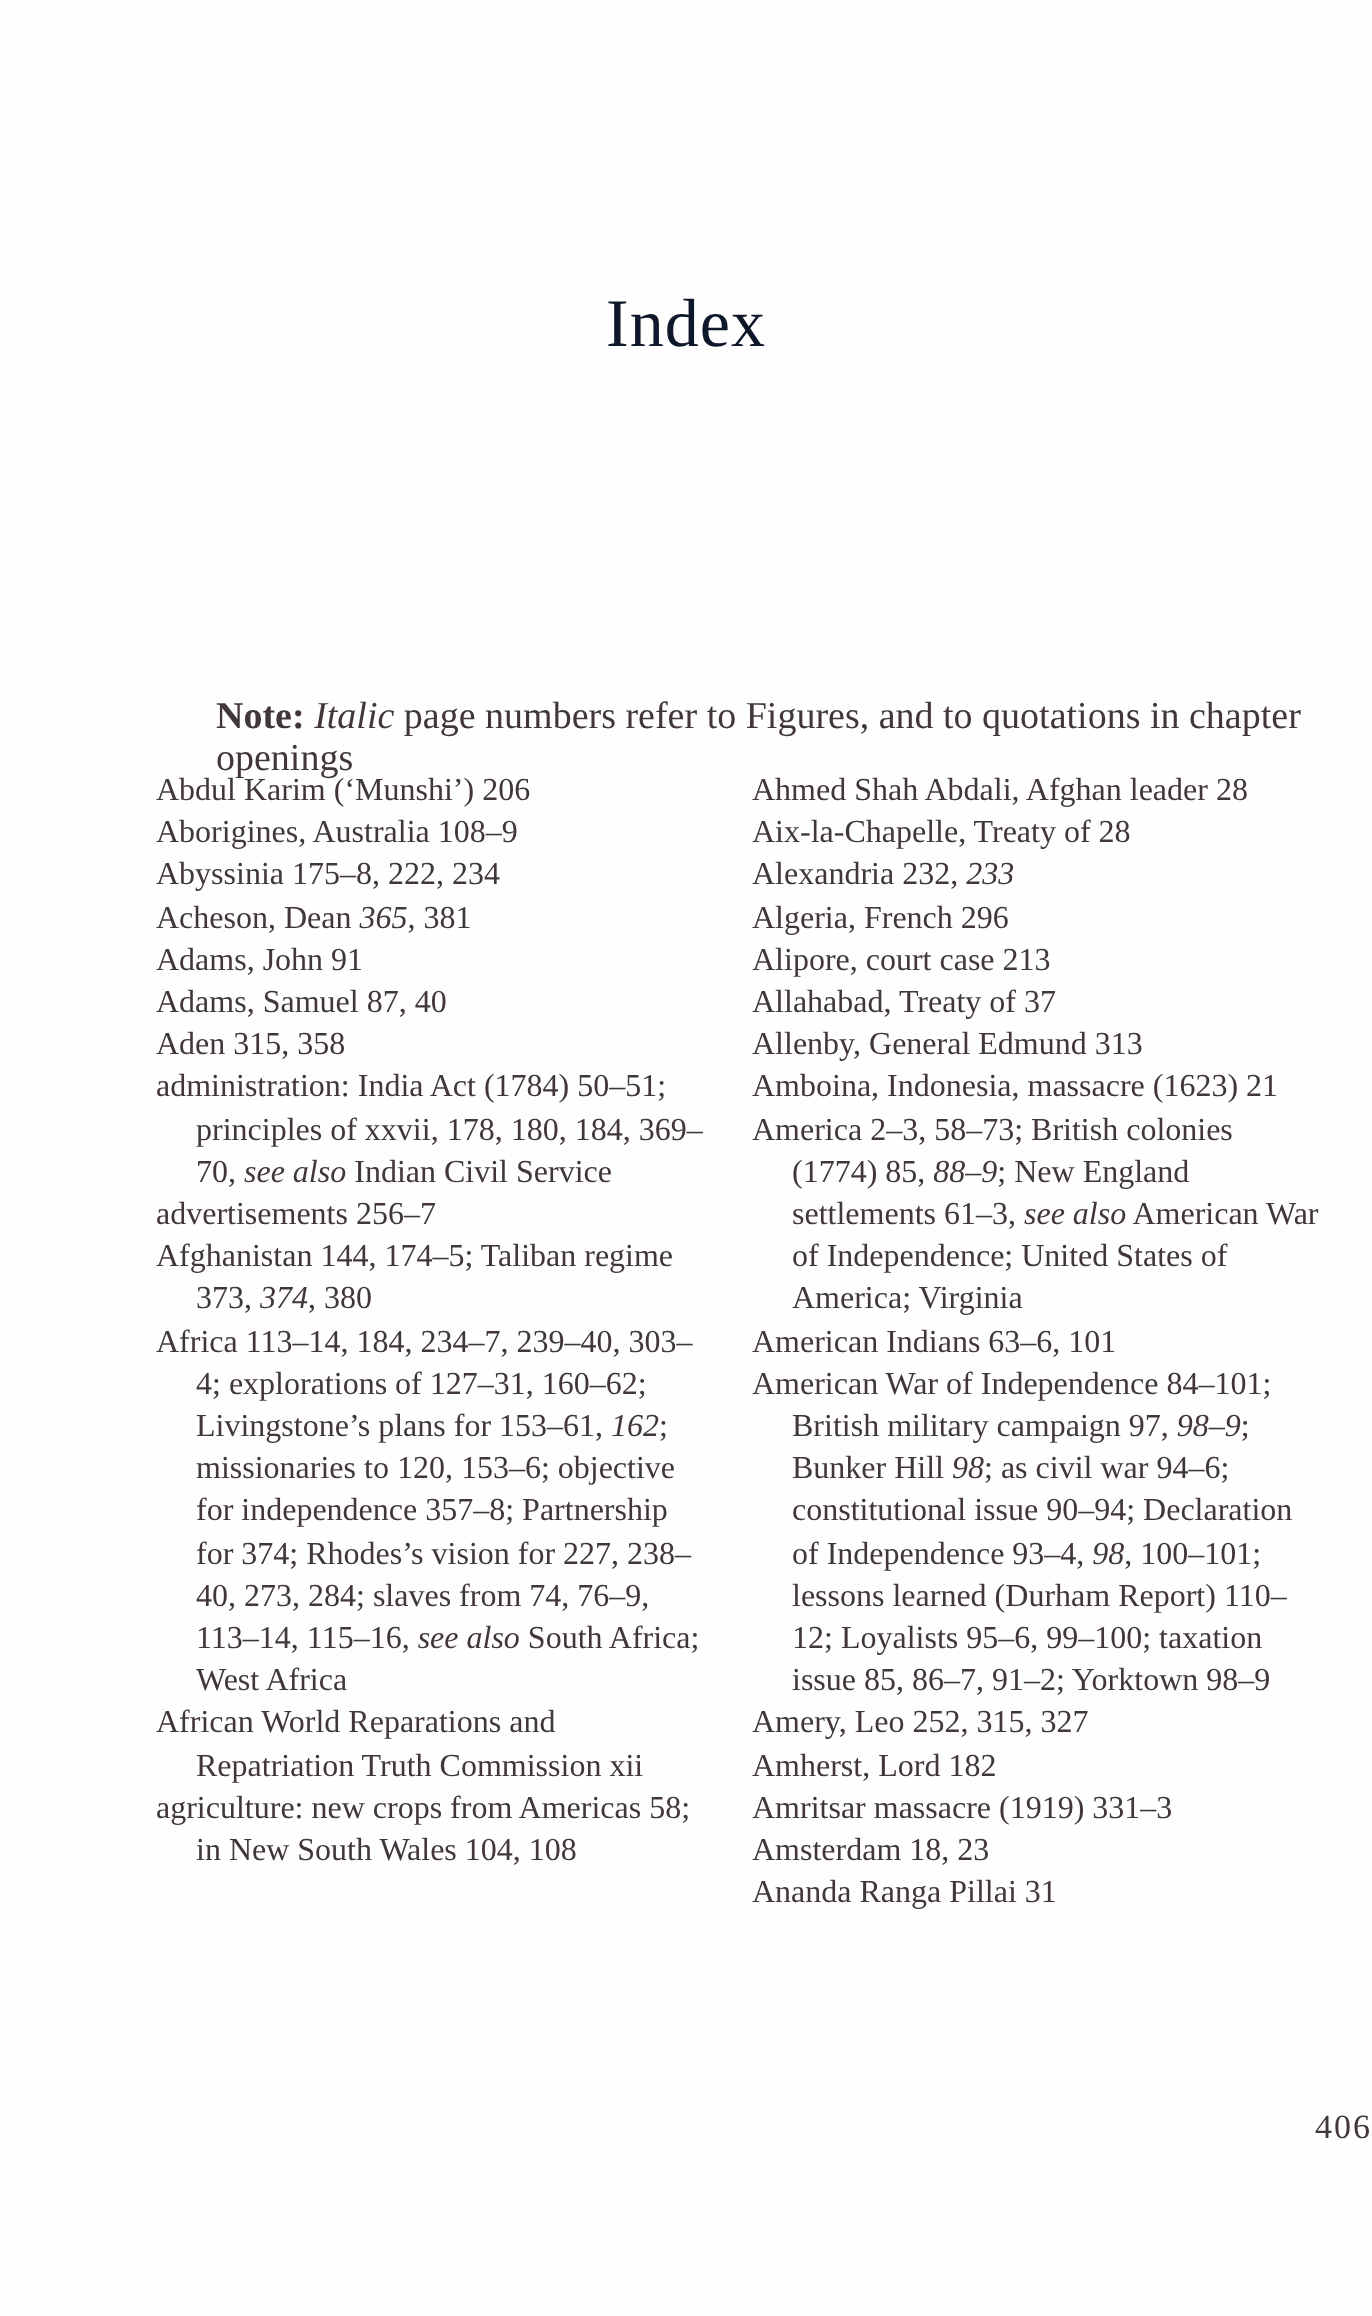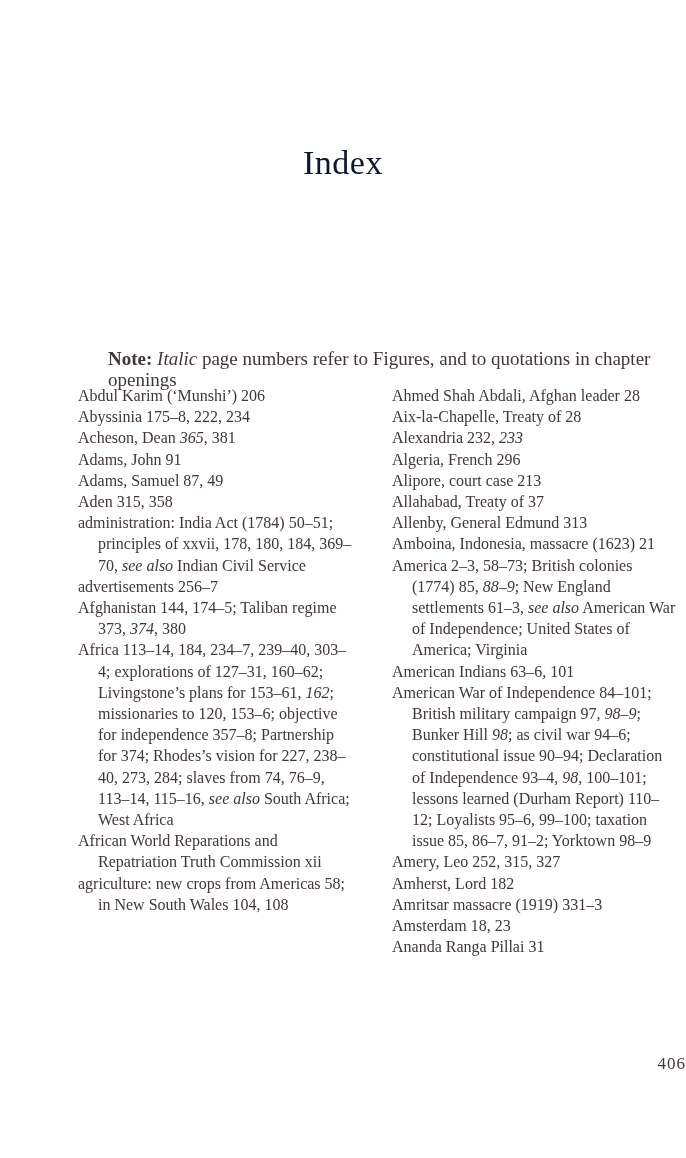--- a/index.html
+++ b/index.html
@@ -32,21 +32,21 @@
     left: 108px;
     right: 34px;
     font-size: 19px;
     line-height: 21px;
   }
   .columns {
     position: absolute;
     top: 385px;
     left: 78px;
     display: flex;
-    gap: 36px;
+    gap: 20px;
     align-items: flex-start;
   }
   .col {
     font-size: 16px;
     line-height: 21.2px;
   }
   .col.left  { width: 278px; }
   .col.right { width: 286px; }
   .entry {
     padding-left: 20px;
@@ -66,24 +66,25 @@
 </style>
 </head>
 <body>
 
 <div class="page">
   <div class="title">Index</div>
   <div class="note"><span class="bd">Note:</span><span> </span><span class="it">Italic</span><span> page numbers refer to Figures, and to quotations in chapter openings</span></div>
   <div class="columns">
     <div class="col left">
         <div class="entry"><span>Abdul Karim (‘Munshi’) 206</span></div>
+        <div class="entry"><span>Aborigines, Australia 108–9</span></div>
         <div class="entry"><span>Abyssinia 175–8, 222, 234</span></div>
         <div class="entry"><span>Acheson, Dean </span><span class="it">365</span><span>, 381</span></div>
         <div class="entry"><span>Adams, John 91</span></div>
-        <div class="entry"><span>Adams, Samuel 87, 49</span></div>
+        <div class="entry"><span>Adams, Samuel 87, 40</span></div>
         <div class="entry"><span>Aden 315, 358</span></div>
         <div class="entry"><span>administration: India Act (1784) 50–51; principles of xxvii, 178, 180, 184, 369–70, </span><span class="it">see also</span><span> Indian Civil Service</span></div>
         <div class="entry"><span>advertisements 256–7</span></div>
         <div class="entry"><span>Afghanistan 144, 174–5; Taliban regime 373, </span><span class="it">374</span><span>, 380</span></div>
         <div class="entry"><span>Africa 113–14, 184, 234–7, 239–40, 303–4; explorations of 127–31, 160–62; Livingstone’s plans for 153–61, </span><span class="it">162</span><span>; missionaries to 120, 153–6; objective for independence 357–8; Partnership for 374; Rhodes’s vision for 227, 238–40, 273, 284; slaves from 74, 76–9, 113–14, 115–16, </span><span class="it">see also</span><span> South Africa; West Africa</span></div>
         <div class="entry"><span>African World Reparations and Repatriation Truth Commission xii</span></div>
         <div class="entry"><span>agriculture: new crops from Americas 58; in New South Wales 104, 108</span></div>
       </div>
     <div class="col right">
         <div class="entry"><span>Ahmed Shah Abdali, Afghan leader 28</span></div>

